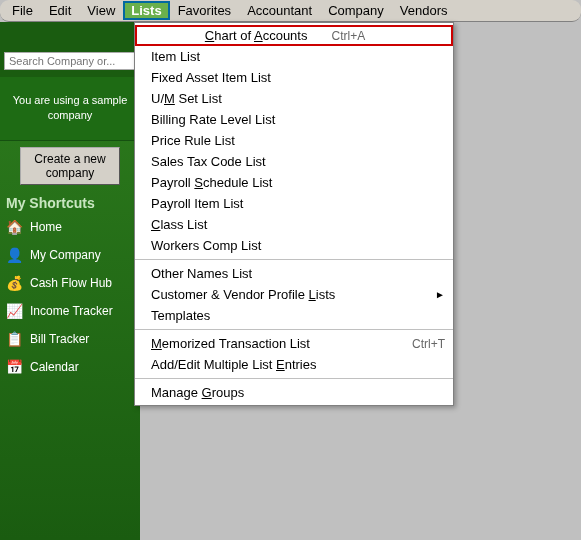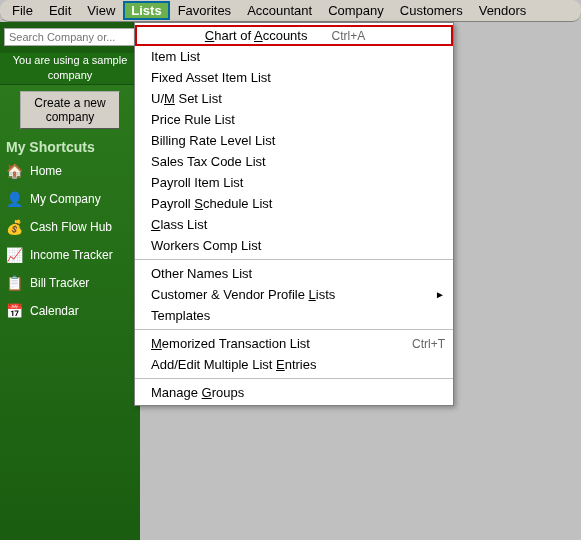--- a/index.html
+++ b/index.html
@@ -54,25 +54,26 @@
       padding: 6px 4px;
       border-bottom: 1px solid #1a5c10;
     }
     .sidebar-search input {
       width: 100%;
       font-size: 11px;
       padding: 2px 4px;
       background: white;
       border: 1px solid #aaa;
       color: #333;
+      margin-top: 24px;
     }
 
     .sidebar-company-box {
       background: #1e6b14;
-      padding: 0 6px;
+      padding: 16px 6px;
       text-align: center;
       font-size: 11px;
       border-bottom: 1px solid #155010;
     }
     .sidebar-company-box .company-text {
       font-size: 11px;
       line-height: 1.4;
     }
 
     .sidebar-create-btn {
@@ -168,21 +169,20 @@
 <body>
 
 <div class="menu-bar">
   <span class="menu-item">File</span>
   <span class="menu-item">Edit</span>
   <span class="menu-item">View</span>
   <span class="menu-item active-green">Lists</span>
   <span class="menu-item">Favorites</span>
   <span class="menu-item">Accountant</span>
   <span class="menu-item">Company</span>
-  <span class="menu-item">Customers</span>
   <span class="menu-item">Vendors</span>
 </div>
 
 <div class="sidebar">
   <div class="sidebar-search">
     <input type="text" placeholder="Search Company or..." style="">
   </div>
   <div class="sidebar-company-box">
     <div class="company-text">You are using a sample company</div>
   </div>
@@ -224,33 +224,33 @@
   <div class="dropdown-item">
     <span>Item List</span>
   </div>
   <div class="dropdown-item">
     <span>Fixed Asset Item List</span>
   </div>
   <div class="dropdown-item">
     <span>U/<u>M</u> Set List</span>
   </div>
   <div class="dropdown-item">
+    <span>Billing Rate Level List</span>
+  </div>
+  <div class="dropdown-item">
     <span>Price Rule List</span>
   </div>
   <div class="dropdown-item">
-    <span>Billing Rate Level List</span>
-  </div>
-  <div class="dropdown-item">
     <span>Sales Tax Code List</span>
   </div>
   <div class="dropdown-item">
+    <span>Payroll <u>S</u>chedule List</span>
+  </div>
+  <div class="dropdown-item">
     <span>Payroll Item List</span>
-  </div>
-  <div class="dropdown-item">
-    <span>Payroll <u>S</u>chedule List</span>
   </div>
   <div class="dropdown-item">
     <span><u>C</u>lass List</span>
   </div>
   <div class="dropdown-item">
     <span>Workers Comp List</span>
   </div>
   <div class="dropdown-separator"></div>
   <div class="dropdown-item">
     <span>Other Names List</span>

